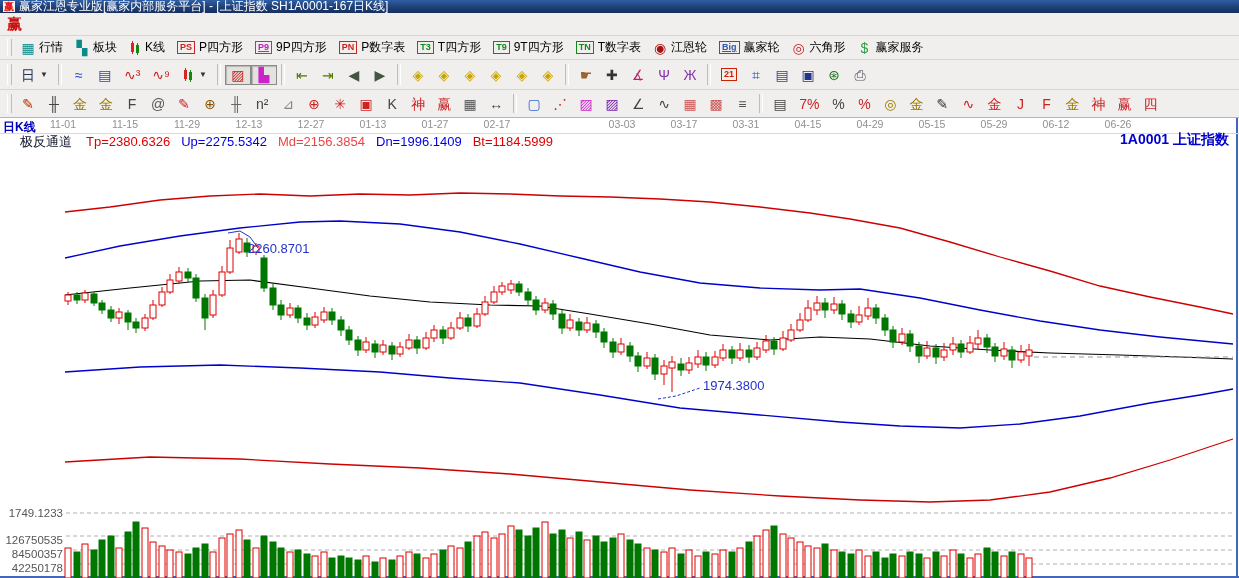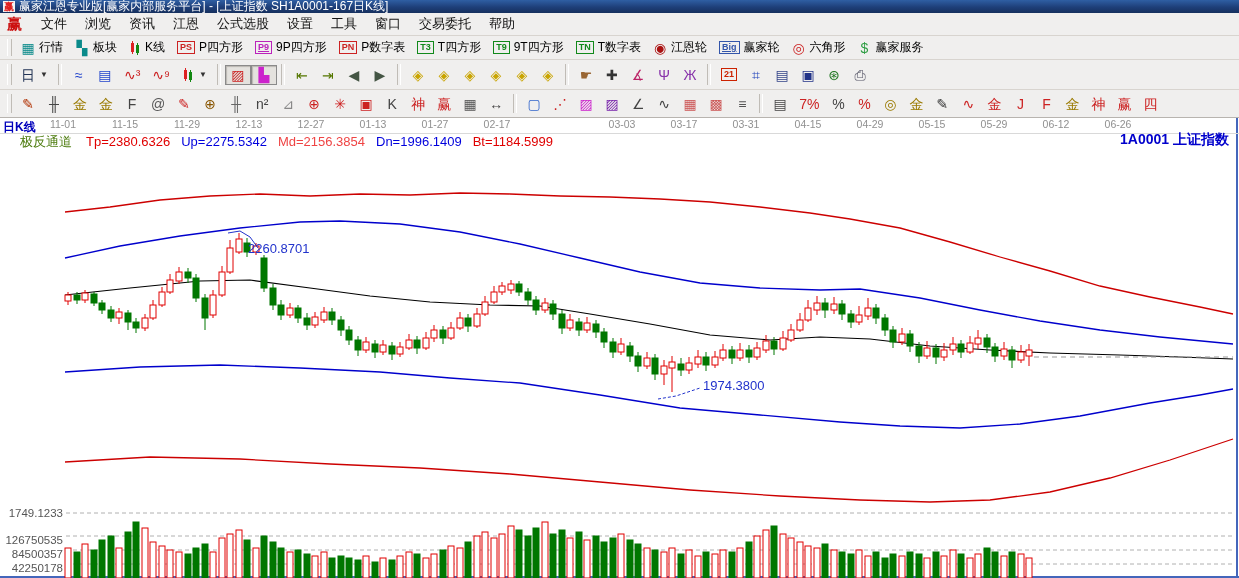--- a/index.html
+++ b/index.html
@@ -34,37 +34,36 @@
   .mini-candle i{position:absolute;display:block;}
   .mini-candle .c1{left:2px;top:2px;width:3px;height:9px;background:#d22;}
   .mini-candle .c2{left:7px;top:4px;width:3px;height:8px;background:#181;}
   .mini-candle .w1{left:3px;top:0;width:1px;height:13px;background:#d22;}
   .mini-candle .w2{left:8px;top:2px;width:1px;height:12px;background:#181;}
   
   #chart{position:relative;width:1239px;height:460px;background:#fff;}
   #cv{position:absolute;left:0;top:0;}
   #period-label{position:absolute;left:3px;top:1px;color:#0000bb;font-weight:bold;font-size:12px;}
   #ind-row{position:absolute;left:20px;top:15px;font-size:13px;white-space:nowrap;}
-  #ind-row .ind-name{color:#4d7c0f;margin-right:14px;}
+  #ind-row .ind-name{color:#0f172a;margin-right:14px;}
   #ind-row .iv{margin-right:11px;}
   #sym-hdr{position:absolute;right:10px;top:13px;font-size:14px;font-weight:bold;color:#0000cc;}
   #watermark{position:absolute;right:12px;bottom:4px;font-size:27px;font-weight:bold;color:#d63333;
              font-family:"DejaVu Serif","Liberation Serif",serif;letter-spacing:7px;}
 </style>
 </head>
 <body>
 
 <div id="app">
   <div id="titlebar">
     <span class="app-ico">赢</span>
     <span class="ttl">赢家江恩专业版[赢家内部服务平台] - [上证指数  SH1A0001-167日K线]</span>
   </div>
   <div id="menubar">
     <span class="logo">赢</span>
-    <span id="menu-items"><span class="menu-item">文件</span><span class="menu-item">浏览</span><span class="menu-item">资讯</span><span class="menu-item">江恩</span><span class="menu-item">公式选股</span><span class="menu-item">设置</span><span class="menu-item">工具</span><span class="menu-item">窗口</span><span class="menu-item">交易委托</span><span class="menu-item">帮助</span></span>
   </div>
   <div id="tb1" class="toolbar">
       <span class="ridge"></span>
       <span class="tbtn">
         <span class="tico" style="color: rgb(10, 138, 138);">▦</span>
         <span>行情</span>
       </span>
       <span class="tbtn">
         <span class="tico" style="color: rgb(10, 138, 138);">▚</span>
         <span>板块</span>

